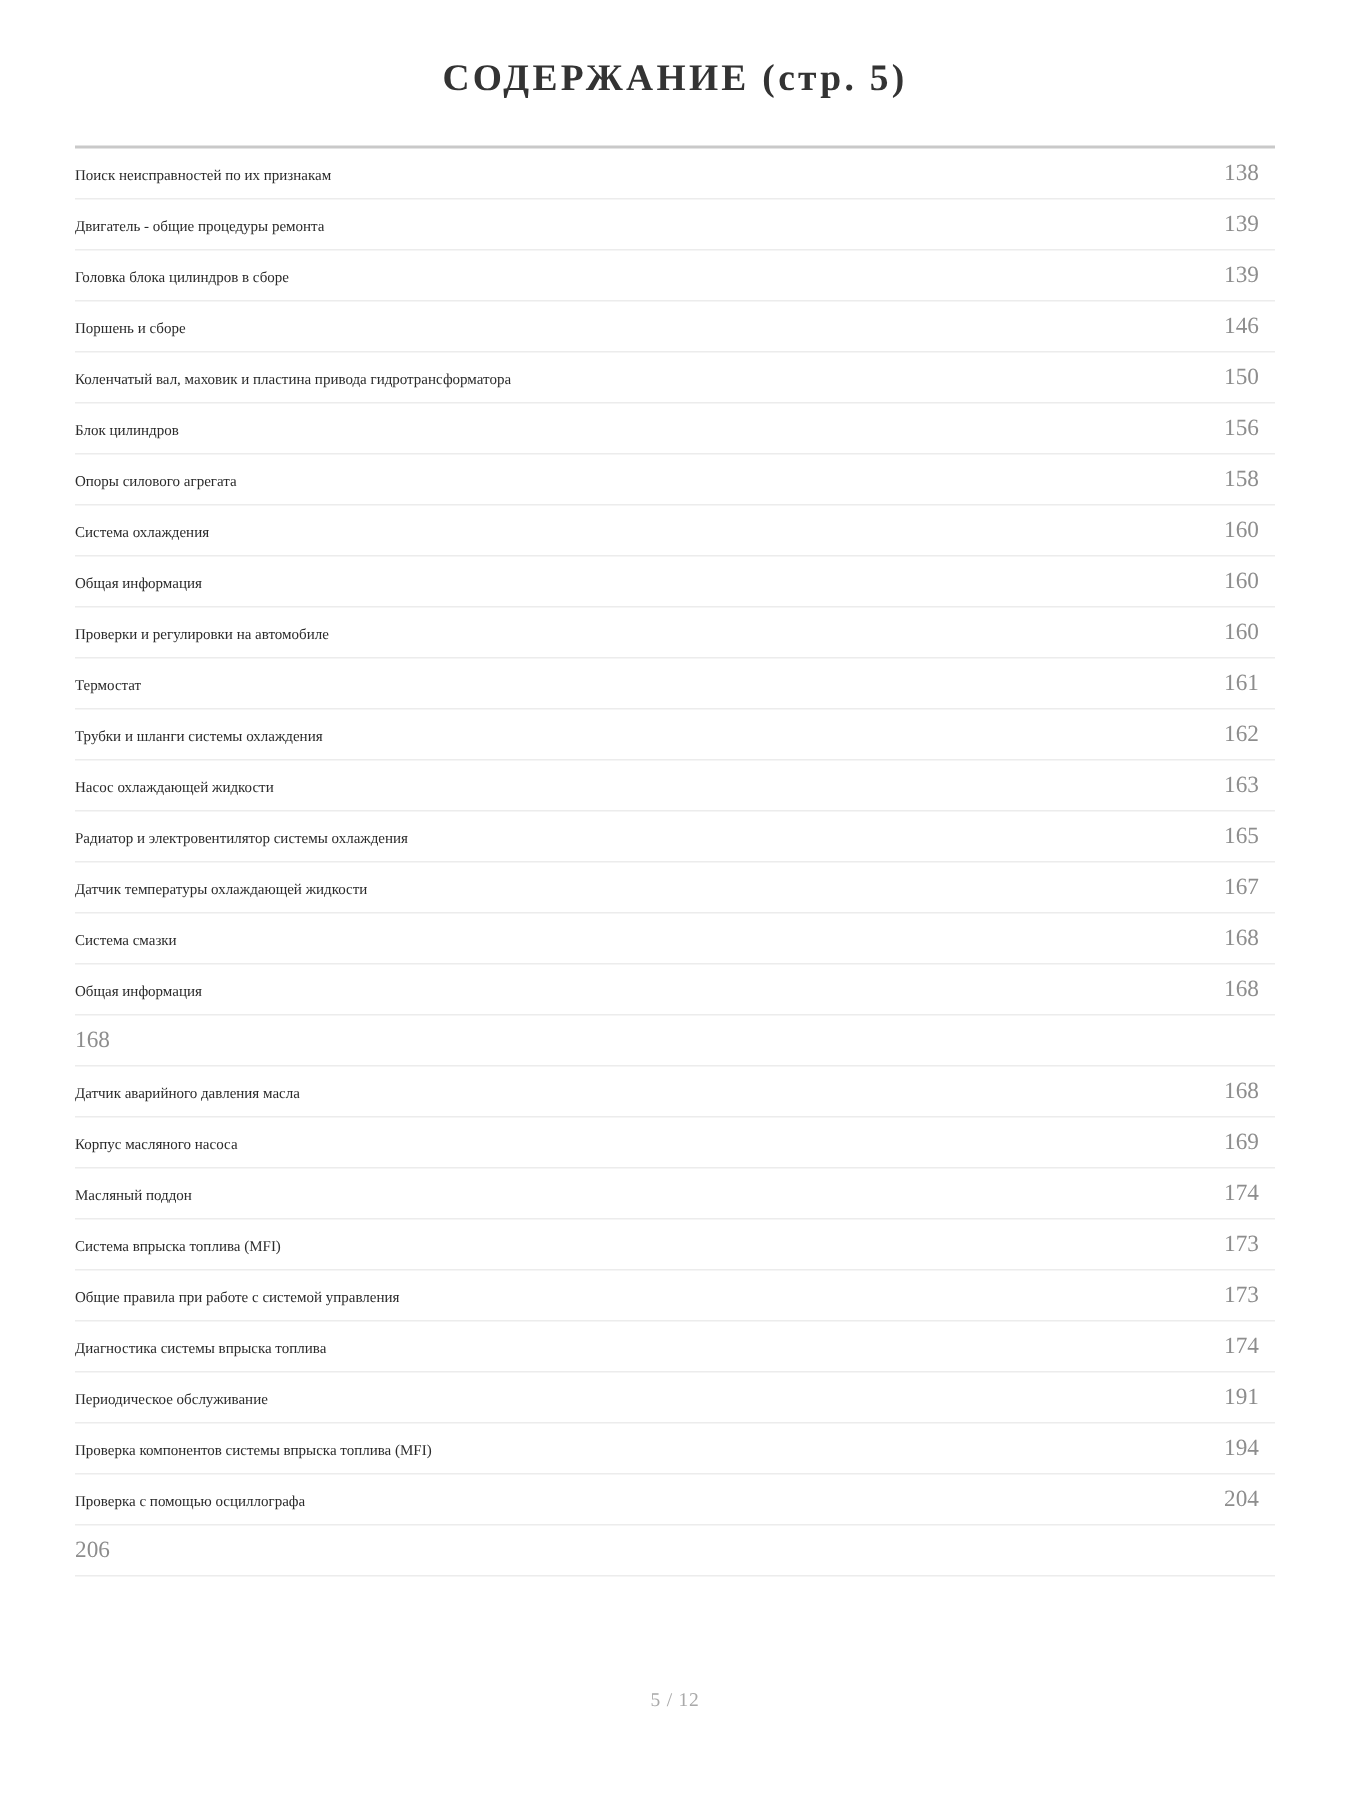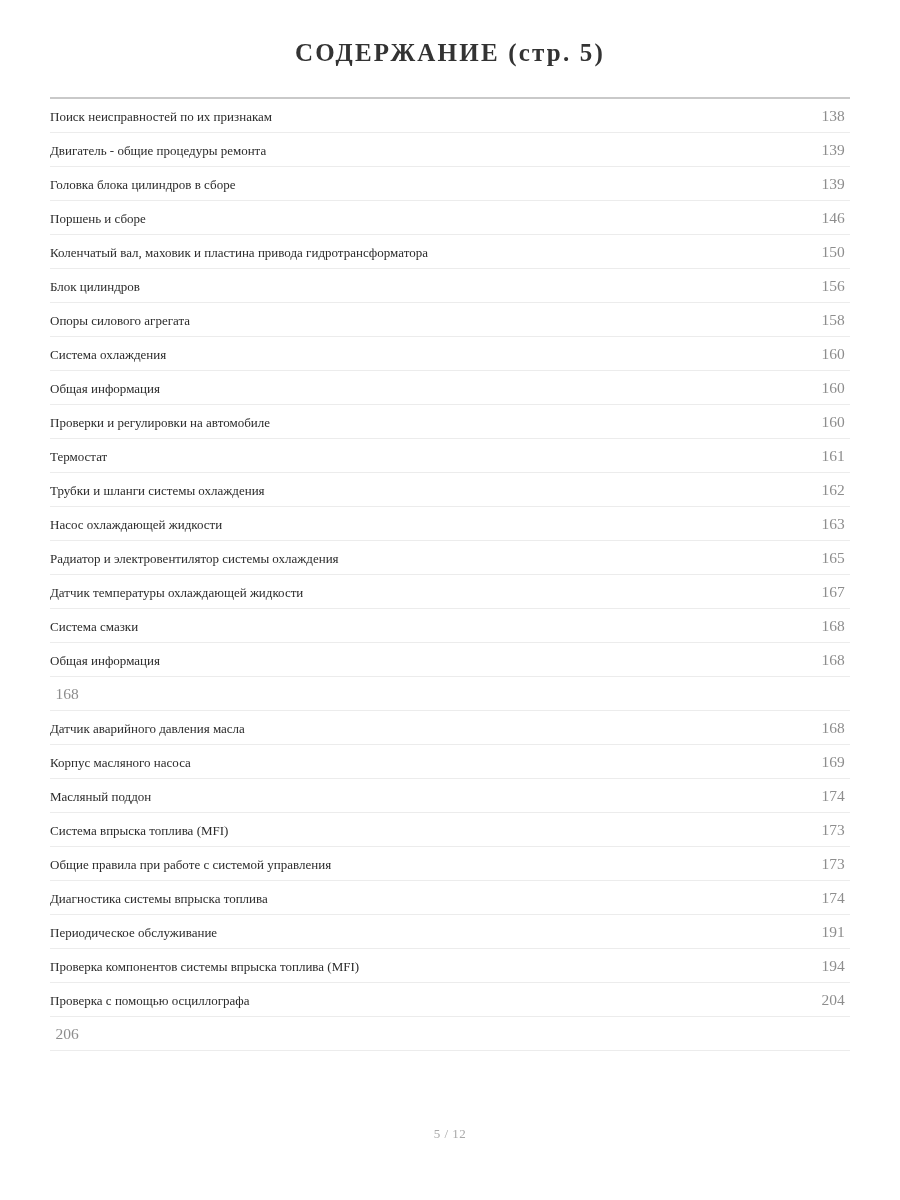--- a/index.html
+++ b/index.html
@@ -57,35 +57,35 @@
   .toc-row {
     display: flex;
     align-items: baseline;
     justify-content: space-between;
     height: 34px;
     box-sizing: border-box;
     border-bottom: 1px solid #ececec;
     padding: 0;
   }
   .toc-row-title {
-    font-size: 13px;
+    font-size: 10px;
     color: #2b2b2b;
     line-height: 33px;
     white-space: nowrap;
     overflow: hidden;
     text-overflow: ellipsis;
     padding-right: 16px;
   }
   .toc-row-page {
     font-size: 15.5px;
     color: #8d8d8d;
     line-height: 33px;
     white-space: nowrap;
     flex: 0 0 auto;
-    text-align: center;
+    text-align: left;
     min-width: 34px;
   }
 
   
   .toc-footer {
     position: absolute;
     left: 0;
     right: 0;
     bottom: 42px;
     text-align: center;

